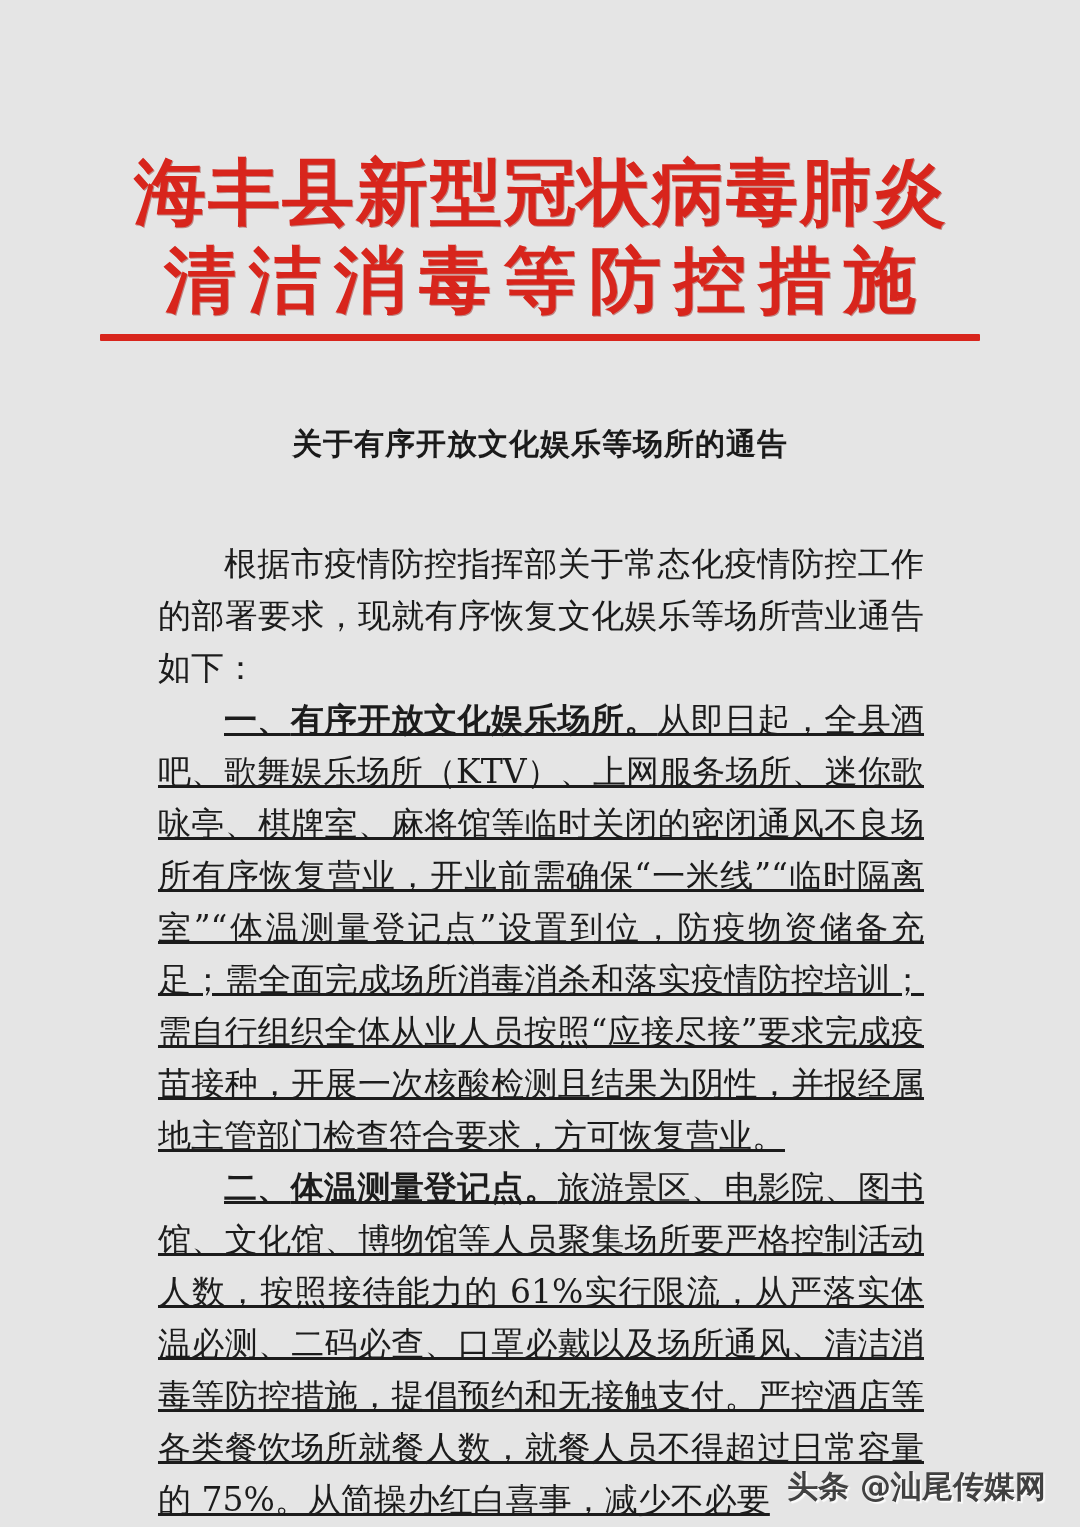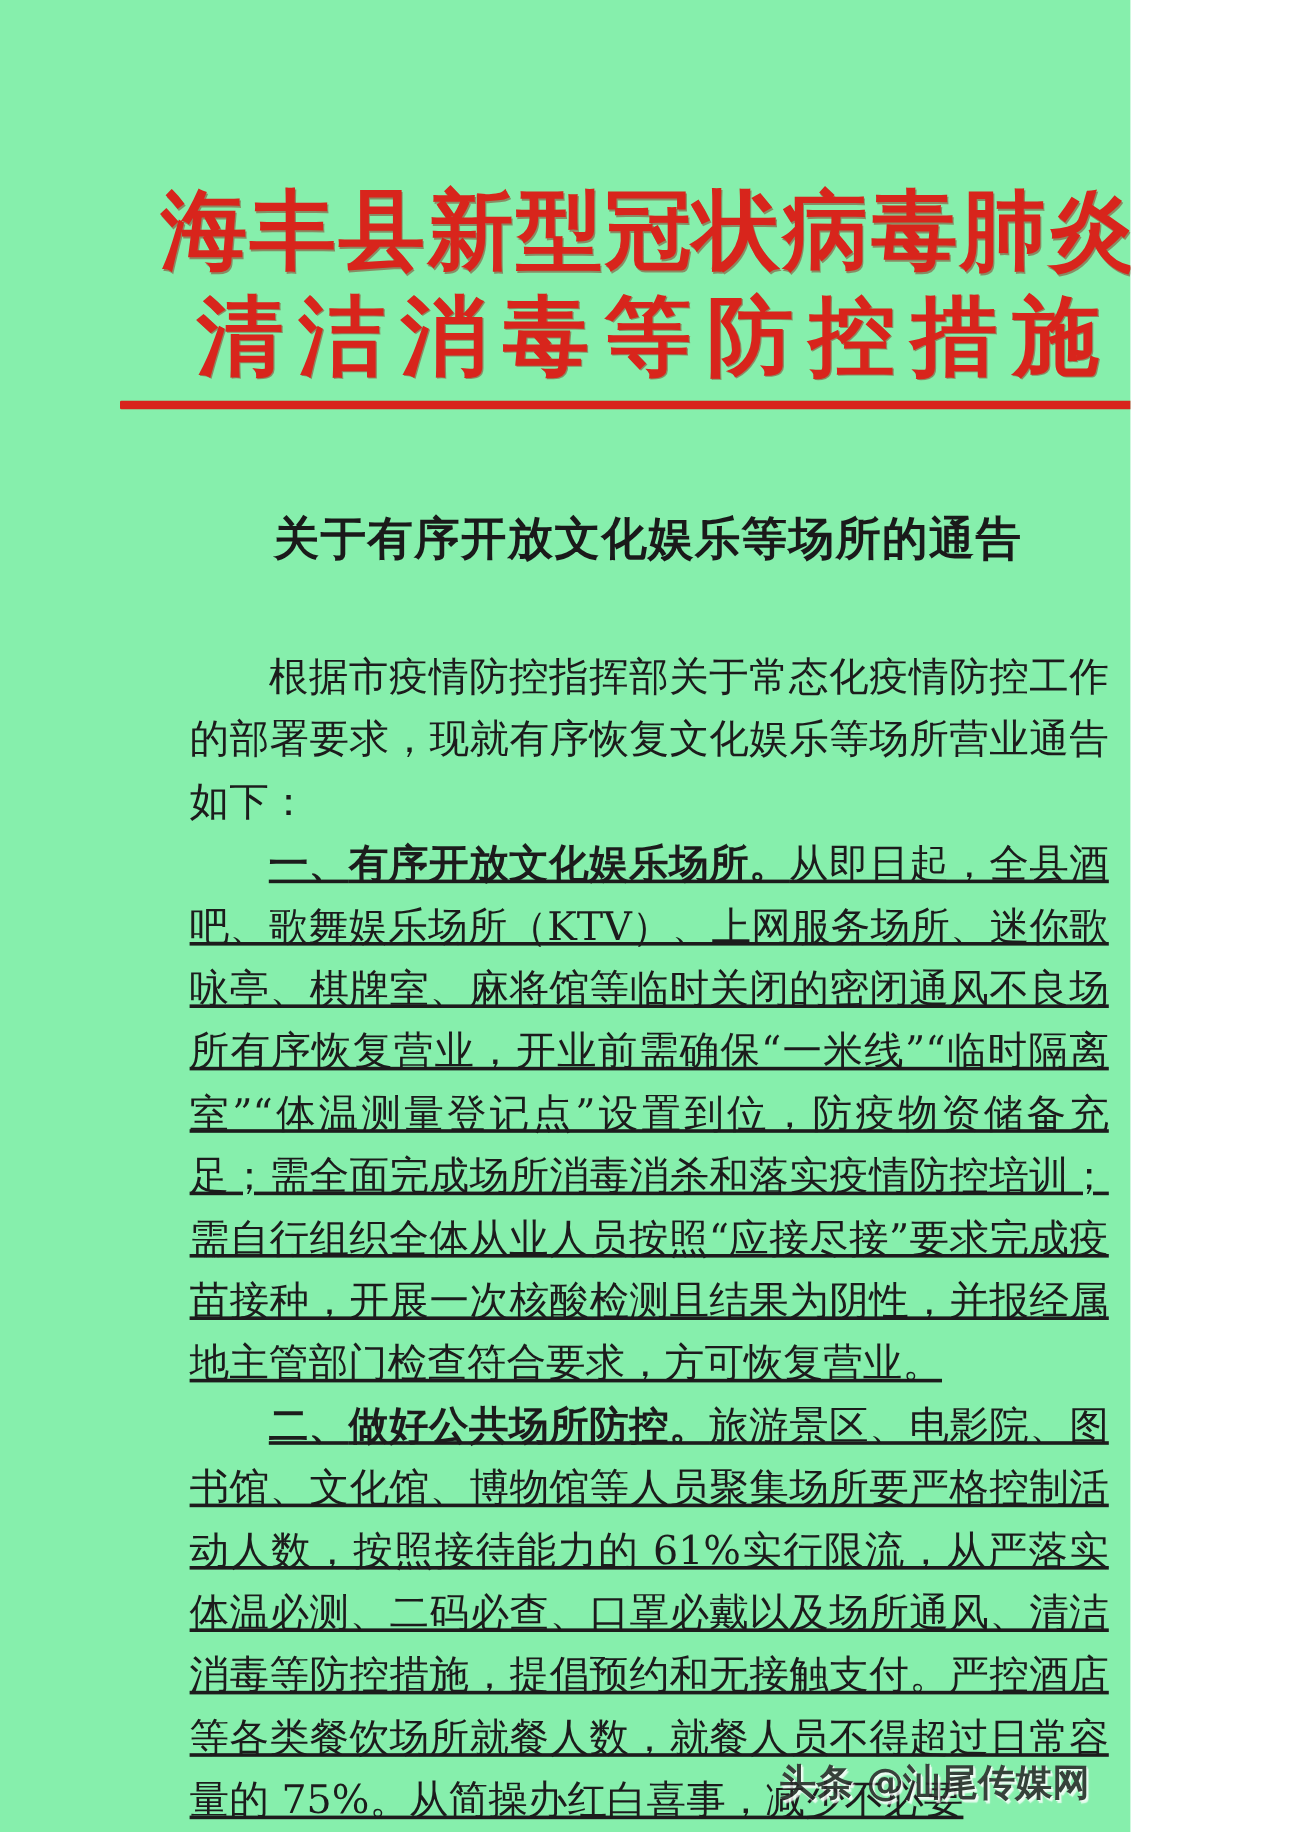--- a/index.html
+++ b/index.html
@@ -6,23 +6,23 @@
   html, body {
     margin: 0;
     padding: 0;
     background: #ffffff;
   }
   body {
     font-family: "DejaVu Serif", "Liberation Serif", serif;
   }
   .page {
     position: relative;
-    width: 942px;
+    width: 1080px;
     height: 1527px;
-    background: #86efac;
+    background: #e5e5e5;
     overflow: hidden;
     box-sizing: border-box;
   }
 
   
   .letterhead {
     position: absolute;
     top: 148px;
     left: 0;
     width: 1080px;
@@ -58,21 +58,21 @@
 
   
   .doc-title {
     position: absolute;
     top: 398px;
     left: 0;
     width: 1080px;
     text-align: center;
     font-family: "DejaVu Serif", "Liberation Serif", serif;
     font-weight: 700;
-    font-size: 38px;
+    font-size: 30px;
     line-height: 52px;
     color: #1a1a1a;
     letter-spacing: 1px;
   }
 
   
   .body-text {
     position: absolute;
     top: 512px;
     left: 158px;
@@ -126,19 +126,19 @@
   <div class="letterhead-rule"></div>
 
   <h1 class="doc-title">关于有序开放文化娱乐等场所的通告</h1>
 
   <div class="body-text">
 
     <p class="para">根据市疫情防控指挥部关于常态化疫情防控工作的部署要求，现就有序恢复文化娱乐等场所营业通告如下：</p>
 
     <p class="para"><span class="lead">一、</span><span class="lead">有序开放文化娱乐场所。</span><span>从即日起，全县酒吧、歌舞娱乐场所（KTV）、上网服务场所、迷你歌咏亭、棋牌室、麻将馆等临时关闭的密闭通风不良场所有序恢复营业，开业前需确保“一米线”“临时隔离室”“体温测量登记点”设置到位，防疫物资储备充足；需全面完成场所消毒消杀和落实疫情防控培训；需自行组织全体从业人员按照“应接尽接”要求完成疫苗接种，开展一次核酸检测且结果为阴性，并报经属地主管部门检查符合要求，方可恢复营业。</span></p>
 
-    <p class="para"><span class="lead">二、</span><span class="lead">做好公共场所防控。</span><span>旅游景区、电影院、图书馆、文化馆、博物馆等人员聚集场所要严格控制活动人数，按照接待能力的 61%实行限流，从严落实体温必测、二码必查、口罩必戴以及场所通风、清洁消毒等防控措施，提倡预约和无接触支付。严控酒店等各类餐饮场所就餐人数，就餐人员不得超过日常容量的 75%。从简操办红白喜事，减少不必要</span></p>
+    <p class="para"><span class="lead">二、</span><span class="lead">体温测量登记点。</span><span>旅游景区、电影院、图书馆、文化馆、博物馆等人员聚集场所要严格控制活动人数，按照接待能力的 61%实行限流，从严落实体温必测、二码必查、口罩必戴以及场所通风、清洁消毒等防控措施，提倡预约和无接触支付。严控酒店等各类餐饮场所就餐人数，就餐人员不得超过日常容量的 75%。从简操办红白喜事，减少不必要</span></p>
 
   </div>
 
   <div class="watermark">头条 @汕尾传媒网</div>
 
 </div>
 
 </body></html>

